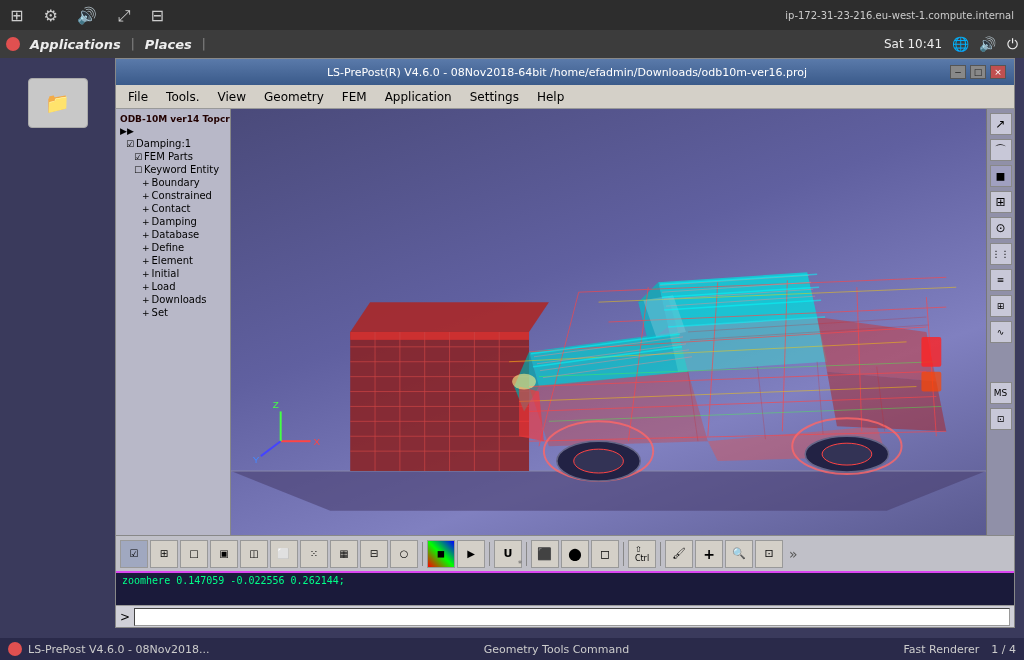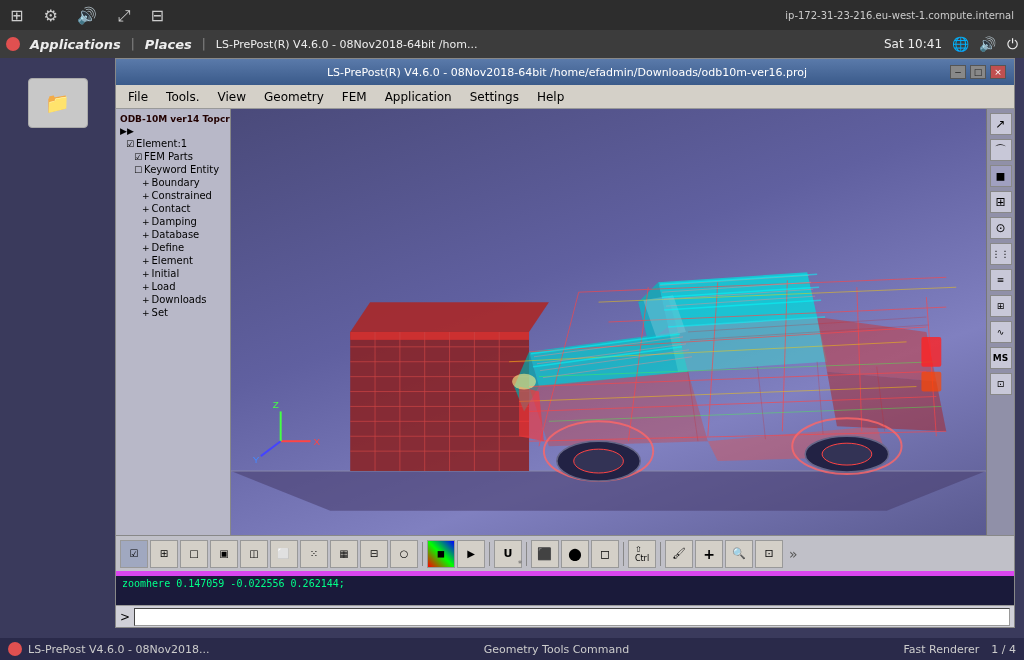--- a/index.html
+++ b/index.html
@@ -105,21 +105,21 @@
     .btool-btn {
       width: 28px; height: 28px; background: #d4d0c8; border: 1px solid #999;
       display: flex; align-items: center; justify-content: center;
       cursor: pointer; font-size: 13px;
     }
     .btool-sep { width: 1px; height: 24px; background: #888; margin: 0 2px; }
     .btool-active { background: #a0a8c0; }
 
     
     #command-area {
-      height: 56px; background: #d0d0d8; border-top: 5px solid #d946ef; display: flex; flex-direction: column;
+      height: 56px; background: #d0d0d8; border-top: 2px solid #d946ef; display: flex; flex-direction: column;
     }
     #command-output {
       flex: 1; background: #1a1a3a; color: #00ff88; font-size: 10px; font-family: monospace;
       padding: 2px 6px; overflow: hidden;
     }
     #command-input-row {
       height: 22px; background: #d0d0d8; display: flex; align-items: center; padding: 0 4px; gap: 4px;
       border-top: 1px solid #999;
     }
     #command-prompt { font-size: 12px; color: #000; }
@@ -160,21 +160,20 @@
   <div id="system-bar-right">ip-172-31-23-216.eu-west-1.compute.internal</div>
 </div>
 
 <div id="taskbar">
   <div id="taskbar-left">
     <span class="taskbar-icon"></span>
     <span class="taskbar-app-label">Applications</span>
     <span class="taskbar-sep">|</span>
     <span class="taskbar-app-label">Places</span>
     <span class="taskbar-sep">|</span>
-    <span style="font-size:11px;cursor:pointer">LS-PrePost(R) V4.6.0 - 08Nov2018-64bit /hom...</span>
   </div>
   <div id="taskbar-right">
     <span>Sat 10:41</span>
     <span class="taskbar-sys-icon">🌐</span>
     <span class="taskbar-sys-icon">🔊</span>
     <span class="taskbar-sys-icon">⏻</span>
   </div>
 </div>
 
 <div id="left-sidebar">
@@ -204,21 +203,21 @@
     <span class="menu-item">Help</span>
   </div>
 
   <div id="content-area">
 
     <div id="tree-panel">
       <div class="tree-item" style="font-size:9px;color:#220000;font-weight:bold;">ODB-10M ver14 Topcrunch</div>
       <div class="tree-item" style="font-size:9px;">▶▶</div>
       <div class="tree-item tree-indent1">
         <span class="checkbox-icon">☑</span>
-        <span>Element:1</span>
+        <span>Damping:1</span>
       </div>
       <div class="tree-item tree-indent2">
         <span class="checkbox-icon">☑</span>
         <span>FEM Parts</span>
       </div>
       <div class="tree-item tree-indent2">
         <span class="checkbox-icon">☐</span>
         <span>Keyword Entity</span>
       </div>
       <div class="tree-item tree-indent3">
@@ -398,21 +397,21 @@
     <div id="right-toolbar">
       <div class="rtool-btn">↗</div>
       <div class="rtool-btn">⌒</div>
       <div class="rtool-btn" style="background:#a0a0c0;">◼</div>
       <div class="rtool-btn">⊞</div>
       <div class="rtool-btn">⊙</div>
       <div class="rtool-btn" style="font-size:9px;">⋮⋮</div>
       <div class="rtool-btn" style="font-size:9px;">≡</div>
       <div class="rtool-btn" style="font-size:9px;">⊞</div>
       <div class="rtool-btn" style="font-size:9px;">∿</div>
-      <div class="rtool-btn" style="font-size:9px;font-weight:bold;">MS</div>
+      <div class="rtool-btn" style="font-size:9px;font-weight:normal;margin-top:35px;">MS</div>
       <div class="rtool-btn" style="font-size:9px;">⊡</div>
     </div>
   </div>
 
   <div id="bottom-toolbar">
     <div class="btool-btn btool-active" style="font-size:10px;">☑</div>
     <div class="btool-btn" style="font-size:10px;">⊞</div>
     <div class="btool-btn" style="font-size:10px;">□</div>
     <div class="btool-btn" style="font-size:10px;">▣</div>
     <div class="btool-btn" style="font-size:10px;">◫</div>

